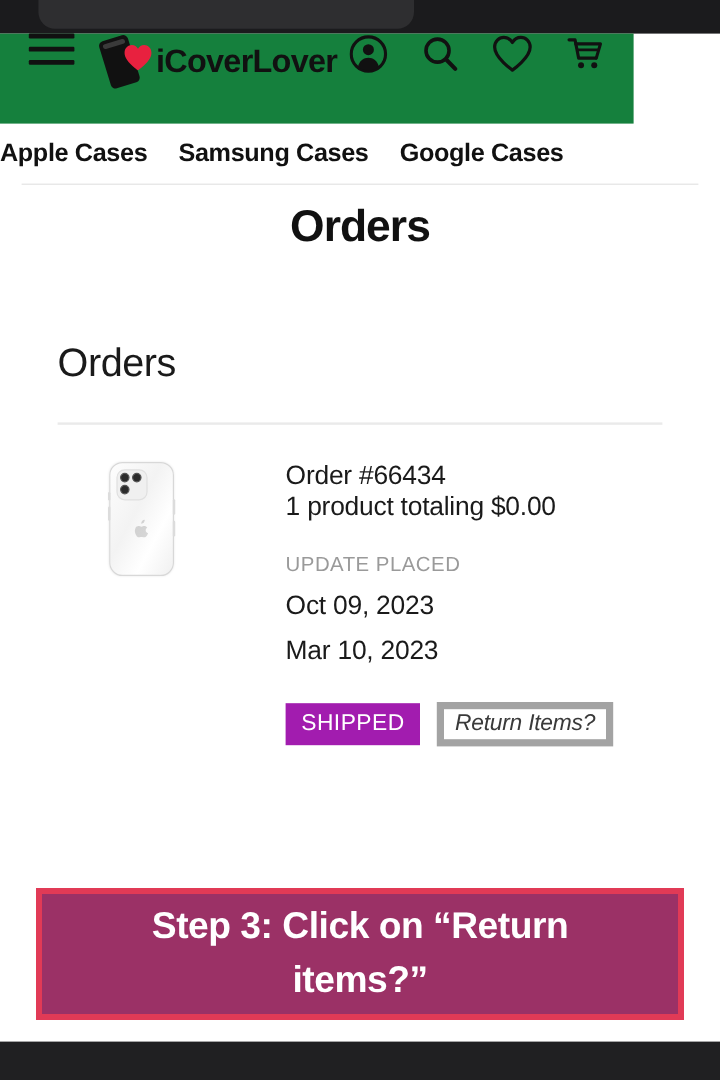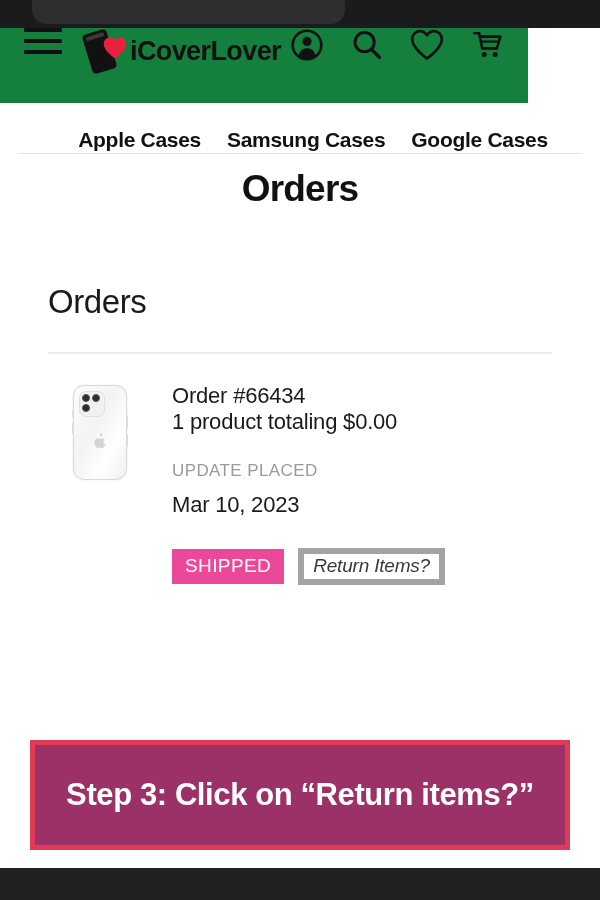--- a/index.html
+++ b/index.html
@@ -116,28 +116,26 @@
     display: flex;
     align-items: center;
     justify-content: center;
     cursor: pointer;
   }
   .hicon svg { display: block; }
 
   
   .site-nav {
     position: absolute;
-    left: 0; top: 115px;
+    left: 0; top: 103px;
     width: 600px; height: 50px;
     display: flex;
     align-items: center;
-    justify-content: center;
     gap: 26px;
     box-sizing: border-box;
-    padding-left: 26px;
   }
   .nav-link {
     font-size: 21px;
     font-weight: bold;
     color: #111;
     letter-spacing: -0.3px;
     cursor: pointer;
   }
   .nav-rule {
     position: absolute;
@@ -170,23 +168,24 @@
   .section-rule {
     position: absolute;
     left: 48px; top: 352px;
     width: 504px; height: 2px;
     background: #eaeaea;
   }
 
   
   .order-card {
     position: absolute;
-    left: 48px; top: 383px;
+    left: 66px; top: 383px;
     width: 504px;
     display: flex;
+    gap: 48px;
   }
   .thumb {
     width: 104px;
     flex: 0 0 104px;
     display: flex;
     justify-content: center;
     padding-top: 2px;
   }
   
   .case {
@@ -271,21 +270,21 @@
     margin-top: 11px;
   }
 
   .status-row {
     display: flex;
     align-items: center;
     gap: 14px;
     margin-top: 30px;
   }
   .status-badge {
-    background: #ec4899;
+    background: #a21caf;
     color: #ffffff;
     font-size: 19px;
     letter-spacing: .4px;
     padding: 6px 13px 7px;
   }
   .return-link-wrap {
     border: 6px solid #a3a3a3;
     padding: 1px 9px 2px;
     background: #fff;
     cursor: pointer;
@@ -302,21 +301,21 @@
     position: absolute;
     left: 30px; top: 740px;
     width: 540px;
     height: 110px;
     box-sizing: border-box;
     background: #9b3166;
     border: 5px solid #e13a56;
     display: flex;
     align-items: center;
     justify-content: center;
-    padding: 0 28px;
+    padding: 0 50px;
   }
   .callout-text {
     color: #ffffff;
     font-size: 31px;
     font-weight: bold;
     text-align: center;
     line-height: 1.45;
     letter-spacing: -0.4px;
   }
 </style>
@@ -410,20 +409,21 @@
       <div class="case-btn-l a1"></div>
       <div class="case-btn-l a2"></div>
     </div>
   </div>
 
   <div class="order-info">
     <div class="order-number">Order #66434</div>
     <div class="order-summary">1 product totaling $0.00</div>
 
     <div class="meta-label">UPDATE PLACED</div>
+    <div class="meta-value">Oct 09, 2023</div>
 
     <div class="meta-value">Mar 10, 2023</div>
 
     <div class="status-row">
       <span class="status-badge">SHIPPED</span>
       <span class="return-link-wrap">
         <span class="return-link">Return Items?</span>
       </span>
     </div>
   </div>

